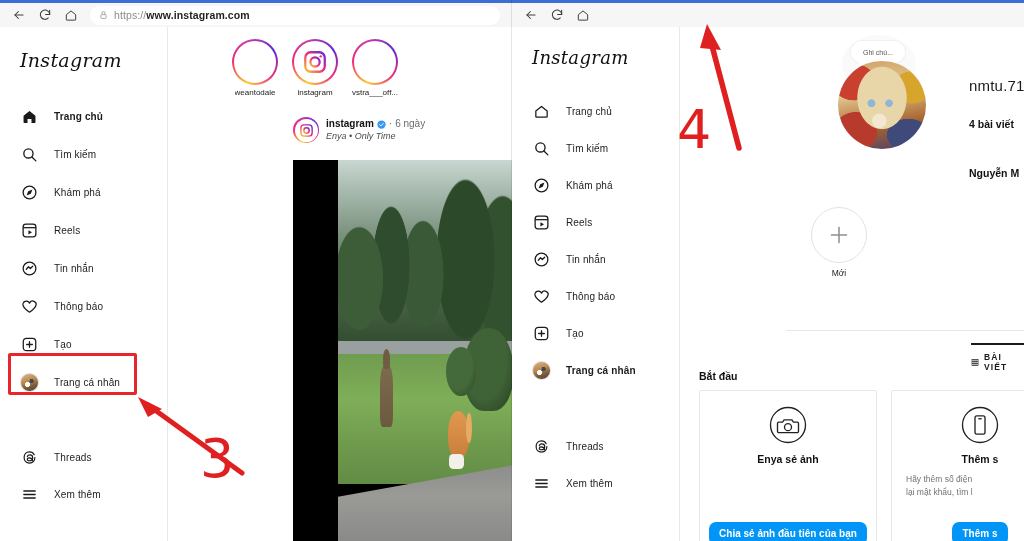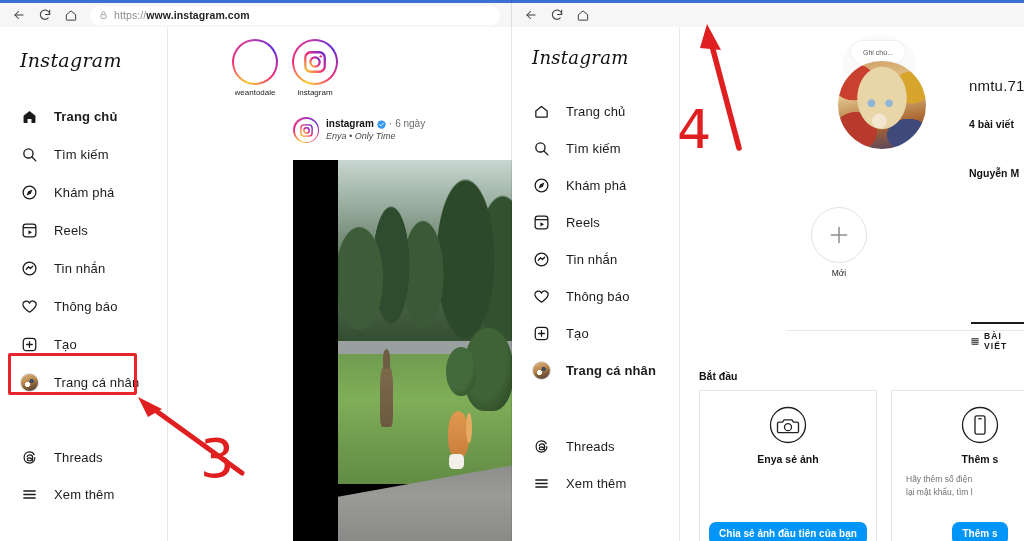--- a/index.html
+++ b/index.html
@@ -51,21 +51,21 @@
     font-style: italic; font-weight: 400; letter-spacing: .3px;
     color: #111;
   }
   .nav-list { position:absolute; left:0; right:0; }
   .nav-item {
     display:flex; align-items:center; position:absolute; left:0; height:30px;
     padding-left: 18px; gap: 14px;
   }
   .nav-icon { width:22px; height:22px; flex:none; display:flex; align-items:center; justify-content:center; color:#1a1a1a; }
   .nav-icon svg { display:block; }
-  .nav-label { font-size: 13px; color: #1c1c1c; white-space:nowrap; letter-spacing:.15px; }
+  .nav-label { font-size: 10px; color: #1c1c1c; white-space:nowrap; letter-spacing:.15px; }
   .nav-item.active .nav-label { font-weight: 700; }
   .avatar-ic {
     width: 19px; height: 19px; border-radius: 50%;
     background:
       radial-gradient(circle at 38% 62%, #fdfcf8 0 16%, rgba(253,252,248,0) 17%),
       radial-gradient(circle at 62% 42%, #3b4a63 0 14%, rgba(59,74,99,0) 15%),
       linear-gradient(160deg, #d9b98c 0%, #c08b4e 40%, #7e5a33 70%, #4e3e55 100%);
     border: 1px solid #ddd;
   }
 
@@ -363,20 +363,26 @@
                       </linearGradient>
                     </defs>
                 <rect x="3" y="3" width="18" height="18" rx="5"></rect>
                     <circle cx="12" cy="12" r="4.3"></circle>
                     <circle cx="17.3" cy="6.8" r="1.1" fill="#ee2a7b" stroke="none"></circle>
               </svg>
             </div>
               </div>
             <div class="story-name">instagram</div>
           </div>
+          <div class="story">
+            <div class="story-ring">
+                <div class="story-inner"></div>
+              </div>
+            <div class="story-name">vstra___off...</div>
+          </div>
         </div>
 
         <div class="post-head" style="position:absolute; left:124px; top:90px;">
           <div class="post-av">
               <div>
             <svg width="15" height="15" viewBox="0 0 24 24" fill="none" stroke="url(#iggrad2)" stroke-width="2.3">
               <defs>
                     <linearGradient id="iggrad2" x1="0" y1="1" x2="1" y2="0">
                       <stop offset="0" stop-color="#f9ce34"></stop>
                       <stop offset=".5" stop-color="#ee2a7b"></stop>
@@ -564,21 +570,21 @@
             <svg width="26" height="26" viewBox="0 0 24 24" fill="none" stroke="currentColor" stroke-width="1.4" stroke-linecap="round">
                 <line x1="12" y1="5" x2="12" y2="19"></line>
                 <line x1="5" y1="12" x2="19" y2="12"></line>
               </svg>
           </div>
           <div class="hl-label">Mới</div>
         </div>
 
         <div class="pf-divider" style="left:105px; right:0; top:303px;"></div>
 
-        <div class="tabbar" style="left:290px; top:295px;">
+        <div class="tabbar" style="left:290px; top:316px;">
           <div class="tab">
             <div class="tabtop"></div>
             <svg width="9" height="9" viewBox="0 0 24 24" fill="none" stroke="currentColor" stroke-width="2">
                 <rect x="3" y="3" width="18" height="18"></rect>
                 <line x1="9" y1="3" x2="9" y2="21"></line>
                 <line x1="15" y1="3" x2="15" y2="21"></line>
                 <line x1="3" y1="9" x2="21" y2="9"></line>
                 <line x1="3" y1="15" x2="21" y2="15"></line>
               </svg>
             <span>BÀI VIẾT</span>

